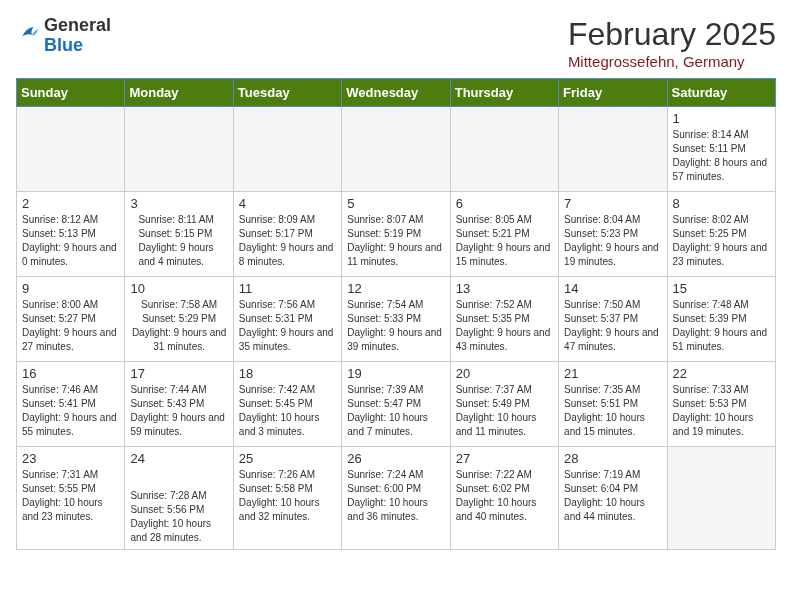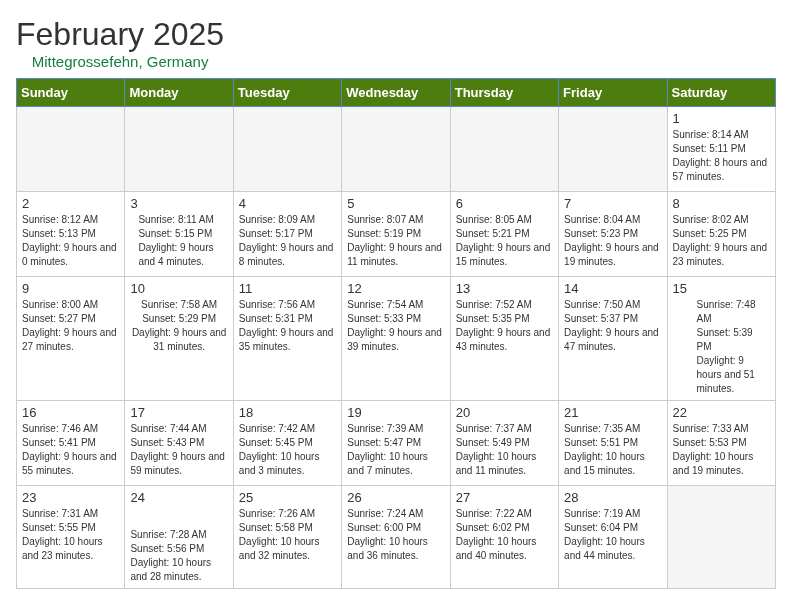--- a/index.html
+++ b/index.html
@@ -26,30 +26,30 @@
       font-weight: bold;
       line-height: 1.1;
     }
     .logo-general { color: #333; }
     .logo-blue { color: #1a6fba; }
     .logo-bird {
       width: 24px;
       height: 24px;
     }
     .title-block {
-      text-align: center;
+      text-align: left;
     }
     .month-year {
       font-size: 32px;
       font-weight: normal;
       color: #333;
     }
     .location {
       font-size: 15px;
-      color: #15803d;
+      color: #7f1d1d;
     }
     .calendar {
       width: 100%;
       border-collapse: collapse;
       border: 1px solid #ccc;
     }
     .calendar th {
       background: #4d7c0f;
       color: #fff;
       font-size: 13px;
@@ -86,20 +86,32 @@
       background: #fff;
     }
     .calendar tbody tr td {
       height: 85px;
     }
   </style>
 </head>
 <body>
 
 <div class="header">
+  <div class="logo">
+    <div>
+      <svg class="logo-bird" viewBox="0 0 30 30" xmlns="http://www.w3.org/2000/svg">
+        <path d="M8 18 Q12 8 22 6 Q18 12 20 16 Q14 14 8 18Z" fill="#1a6fba"></path>
+        <path d="M20 16 Q24 10 28 8 Q26 14 22 17Z" fill="#4a9fea"></path>
+      </svg>
+    </div>
+    <div class="logo-text">
+      <span class="logo-general">General</span><br>
+      <span class="logo-blue">Blue</span>
+    </div>
+  </div>
   <div class="title-block">
     <div class="month-year">February 2025</div>
     <div class="location">Mittegrossefehn, Germany</div>
   </div>
 </div>
 
 <table class="calendar">
   <thead>
     <tr>
     <th>Sunday</th>
@@ -202,21 +214,21 @@
 Daylight: 9 hours and 43 minutes.</div>
         </td>
         <td>
           <span class="day-number">14</span>
           <div class="day-info" style="white-space: pre-line;">Sunrise: 7:50 AM
 Sunset: 5:37 PM
 Daylight: 9 hours and 47 minutes.</div>
         </td>
         <td>
           <span class="day-number">15</span>
-          <div class="day-info" style="white-space: pre-line; margin-left: 24px;">Sunrise: 7:48 AM
+          <div class="day-info" style="white-space: pre-line;">Sunrise: 7:48 AM
 Sunset: 5:39 PM
 Daylight: 9 hours and 51 minutes.</div>
         </td>
       </tr>
       <tr>
         <td>
           <span class="day-number">16</span>
           <div class="day-info" style="white-space: pre-line;">Sunrise: 7:46 AM
 Sunset: 5:41 PM
 Daylight: 9 hours and 55 minutes.</div>

